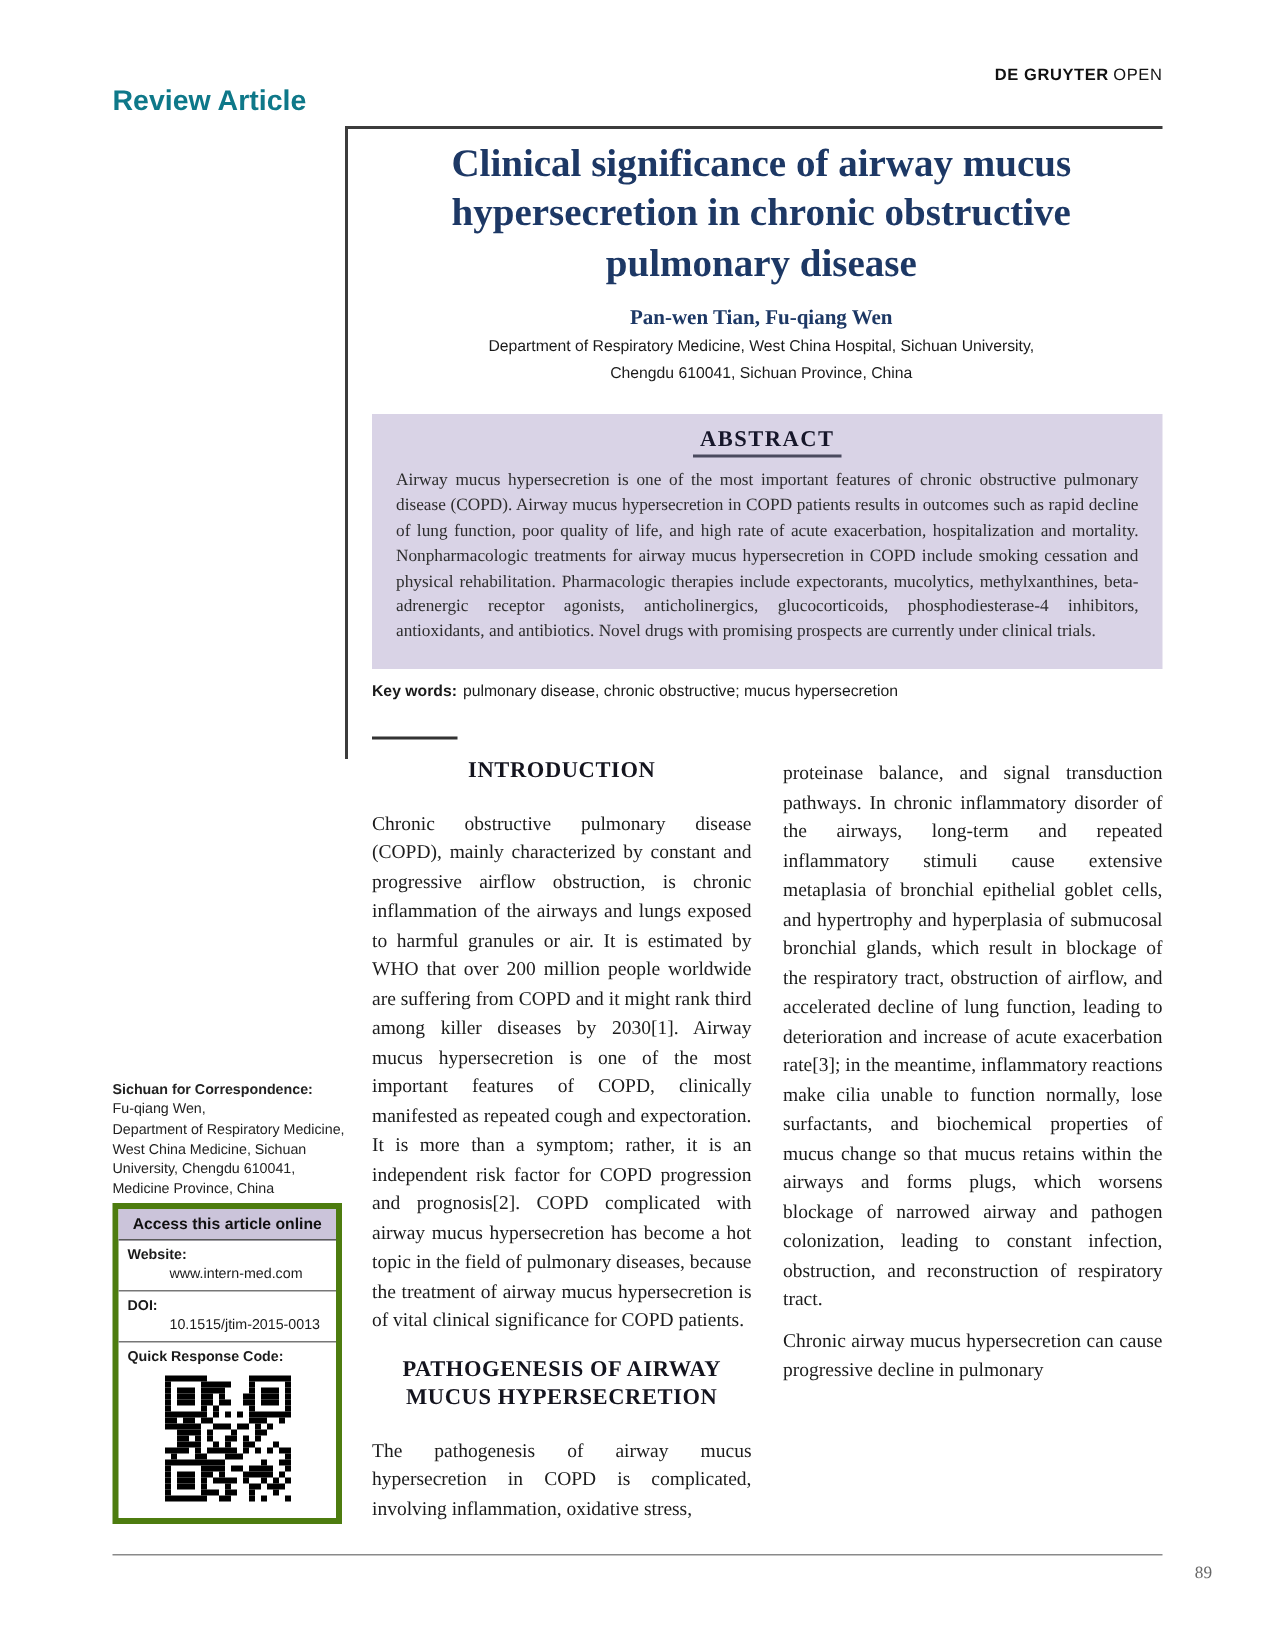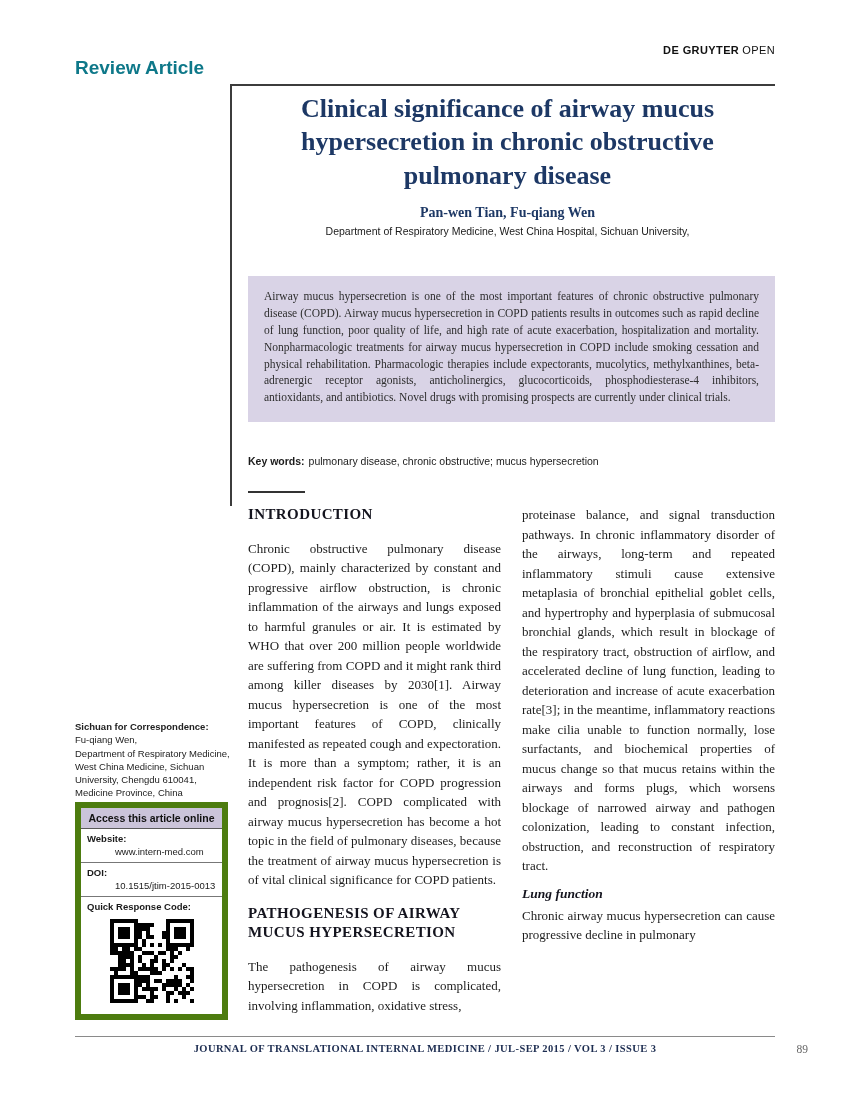--- a/index.html
+++ b/index.html
@@ -32,29 +32,29 @@
   .abs-text{margin:4px;font-family:Liberation Serif, serif;font-size:11.5px;line-height:1.47;text-align:justify;color:#2d2d2d;}
   
   .keywords{position:absolute;left:248px;top:455px;width:527px;font-family:"Liberation Sans",sans-serif;font-size:10.5px;color:#1a1a1a;}
   .kw-label{font-weight:bold;margin-right:4px;}
   
   .section-divider{position:absolute;left:248px;top:491px;width:57px;height:2px;background:#333;}
   
   .col{position:absolute;top:505px;width:253px;}
   .col1{left:248px;}
   .col2{left:522px;}
-  .col h2{margin:0 0 14px;font-size:15px;font-weight:bold;letter-spacing:.4px;color:#14141e;line-height:1.3;}
+  .col h2{margin:0 0 14px;font-size:15px;font-weight:bold;letter-spacing:.4px;color:#14141e;line-height:1.3;text-align:center;}
   .col h2.h2b{margin-top:14px;}
   .col h3{margin:10px 0 4px;font-size:13.5px;font-style:italic;font-weight:bold;color:#14141e;}
   .col p{margin:0 0 8px;font-size:13px;line-height:1.5;text-align:justify;color:#1c1c1c;}
   
   .corr{position:absolute;left:75px;top:720px;width:155px;font-family:"Liberation Sans",sans-serif;font-size:9.5px;line-height:1.4;color:#222;}
   .corr-label{font-weight:bold;}
   
-  .access{position:absolute;left:75px;top:802px;width:153px;box-sizing:border-box;border:6px solid #4d7c0f;background:#fff;}
+  .access{position:absolute;left:75px;top:802px;width:153px;box-sizing:border-box;border:4px solid #4d7c0f;background:#fff;}
   .access-head{background:#cbc4da;border-bottom:1px solid #5a5a5a;text-align:center;font-family:"Liberation Sans",sans-serif;font-weight:bold;font-size:10.5px;padding:4px 2px;color:#111;}
   .access-row{padding:4px 6px 5px;border-bottom:1px solid #777;font-family:"Liberation Sans",sans-serif;font-size:9.5px;color:#1a1a1a;}
   .access-row:last-child{border-bottom:none;}
   .row-label{font-weight:bold;}
   .row-value{margin-top:2px;margin-left:28px;}
   .qr-wrap{margin:7px auto 6px;width:84px;height:84px;}
   .qr{position:relative;width:84px;height:84px;background:#fff;}
   .qr i{position:absolute;width:4px;height:4px;background:#000;}
   
   .footer-rule{position:absolute;left:75px;top:1036px;width:700px;height:1px;background:#8a8a8a;}
@@ -70,42 +70,45 @@
     <span class="pub-bold">DE GRUYTER</span><span class="pub-open">OPEN</span>
   </div>
   <div class="review">Review Article</div>
   <div class="rule-h"></div>
   <div class="rule-v"></div>
 
   <div class="titleblock">
     <h1>Clinical significance of airway mucus hypersecretion in chronic obstructive pulmonary disease</h1>
     <div class="authors">Pan-wen Tian, Fu-qiang Wen</div>
     <div class="affil">Department of Respiratory Medicine, West China Hospital, Sichuan University,</div>
+    <div class="affil">Chengdu 610041, Sichuan Province, China</div>
   </div>
 
   <div class="abstract">
+    <div class="abs-head-wrap">
+      <span class="abs-head">ABSTRACT</span>
+    </div>
     <p class="abs-text">Airway mucus hypersecretion is one of the most important features of chronic obstructive pulmonary disease (COPD). Airway mucus hypersecretion in COPD patients results in outcomes such as rapid decline of lung function, poor quality of life, and high rate of acute exacerbation, hospitalization and mortality. Nonpharmacologic treatments for airway mucus hypersecretion in COPD include smoking cessation and physical rehabilitation. Pharmacologic therapies include expectorants, mucolytics, methylxanthines, beta-adrenergic receptor agonists, anticholinergics, glucocorticoids, phosphodiesterase-4 inhibitors, antioxidants, and antibiotics. Novel drugs with promising prospects are currently under clinical trials.</p>
   </div>
 
   <div class="keywords">
     <span class="kw-label">Key words:</span><span class="kw-text">pulmonary disease, chronic obstructive; mucus hypersecretion</span>
   </div>
 
   <div class="section-divider"></div>
 
   <div class="col col1">
     <h2>INTRODUCTION</h2>
     <p>Chronic obstructive pulmonary disease (COPD), mainly characterized by constant and progressive airflow obstruction, is chronic inflammation of the airways and lungs exposed to harmful granules or air. It is estimated by WHO that over 200 million people worldwide are suffering from COPD and it might rank third among killer diseases by 2030[1]. Airway mucus hypersecretion is one of the most important features of COPD, clinically manifested as repeated cough and expectoration. It is more than a symptom; rather, it is an independent risk factor for COPD progression and prognosis[2]. COPD complicated with airway mucus hypersecretion has become a hot topic in the field of pulmonary diseases, because the treatment of airway mucus hypersecretion is of vital clinical significance for COPD patients.</p>
     <h2 class="h2b">PATHOGENESIS OF AIRWAY MUCUS HYPERSECRETION</h2>
     <p>The pathogenesis of airway mucus hypersecretion in COPD is complicated, involving inflammation, oxidative stress,</p>
   </div>
 
   <div class="col col2">
     <p>proteinase balance, and signal transduction pathways. In chronic inflammatory disorder of the airways, long-term and repeated inflammatory stimuli cause extensive metaplasia of bronchial epithelial goblet cells, and hypertrophy and hyperplasia of submucosal bronchial glands, which result in blockage of the respiratory tract, obstruction of airflow, and accelerated decline of lung function, leading to deterioration and increase of acute exacerbation rate[3]; in the meantime, inflammatory reactions make cilia unable to function normally, lose surfactants, and biochemical properties of mucus change so that mucus retains within the airways and forms plugs, which worsens blockage of narrowed airway and pathogen colonization, leading to constant infection, obstruction, and reconstruction of respiratory tract.</p>
-    <h3>Lung function</h3>
     <p>Chronic airway mucus hypersecretion can cause progressive decline in pulmonary</p>
   </div>
 
   <div class="corr">
     <div class="corr-label">Sichuan for Correspondence:</div>
     <div>Fu-qiang Wen,</div>
     <div>Department of Respiratory Medicine,</div>
     <div>West China Medicine, Sichuan</div>
     <div>University, Chengdu 610041,</div>
     <div>Medicine Province, China</div>
@@ -361,16 +364,15 @@
             <i style="left:40px;top:80px"></i>
             <i style="left:56px;top:80px"></i>
             <i style="left:64px;top:80px"></i>
             <i style="left:80px;top:80px"></i>
           </div>
       </div>
     </div>
   </div>
 
   <div class="footer-rule"></div>
-  <div class="footer-text">JOURNAL OF TRANSLATIONAL INTERNAL MEDICINE / JUL-SEP 2015 / VOL 3 / ISSUE 3</div>
   <div class="page-num">89</div>
 
 </div>
 
 </body></html>

